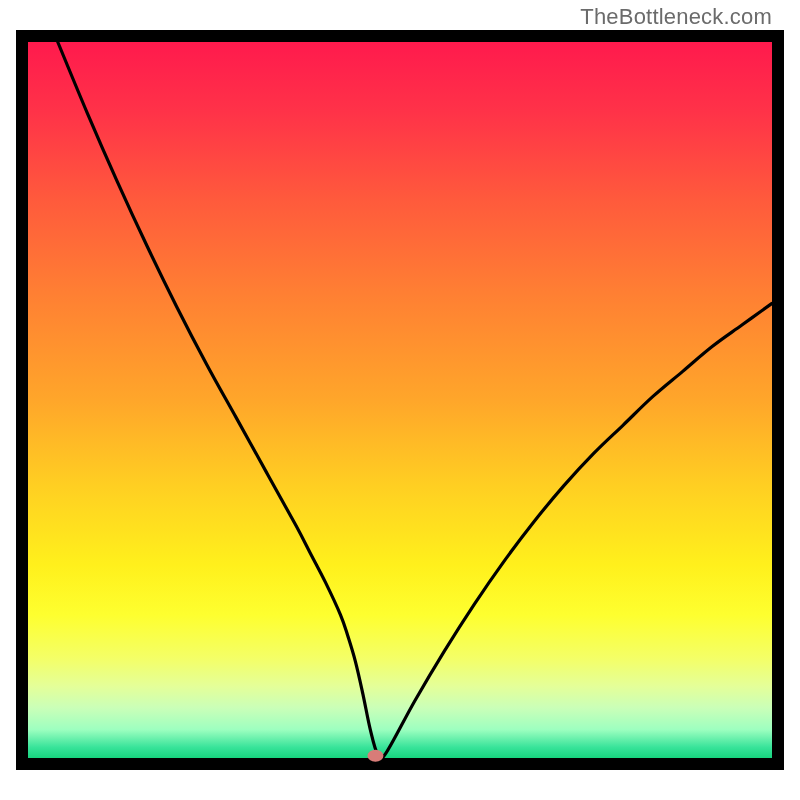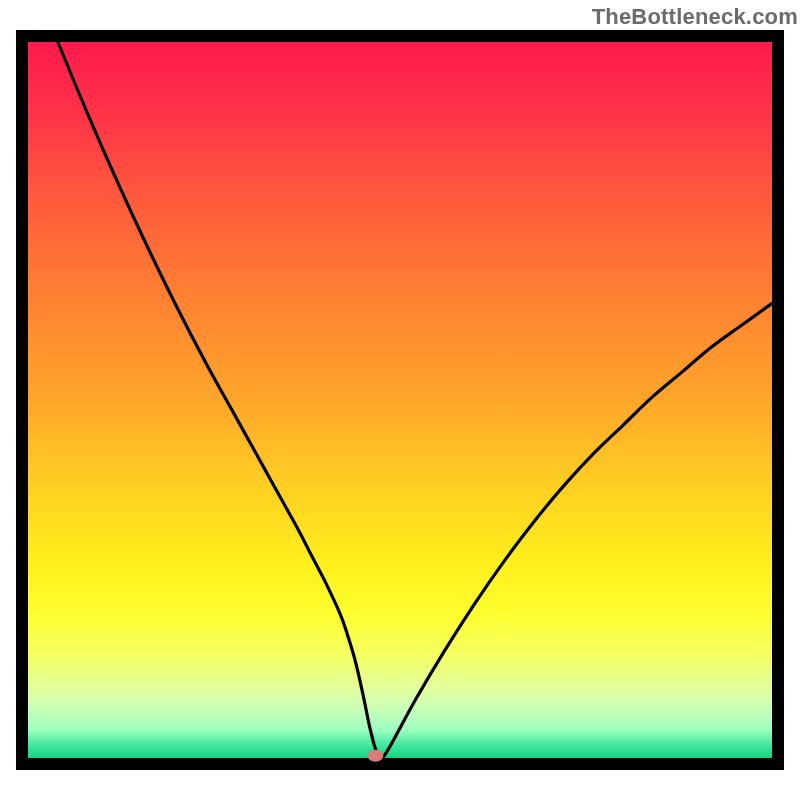--- a/index.html
+++ b/index.html
@@ -9,24 +9,24 @@
     font-family: Arial, Helvetica, sans-serif;
   }
   .chart-container {
     position: relative;
     width: 800px;
     height: 800px;
   }
   .watermark {
     position: absolute;
     top: 4px;
-    right: 2px;
+    right: 28px;
     color: #6b6b6b;
     font-size: 22px;
-    font-weight: 700;
+    font-weight: 400;
     letter-spacing: 0.2px;
     z-index: 5;
     pointer-events: none;
     text-align: center;
   }
   svg {
     display: block;
   }
 </style>
 </head>

